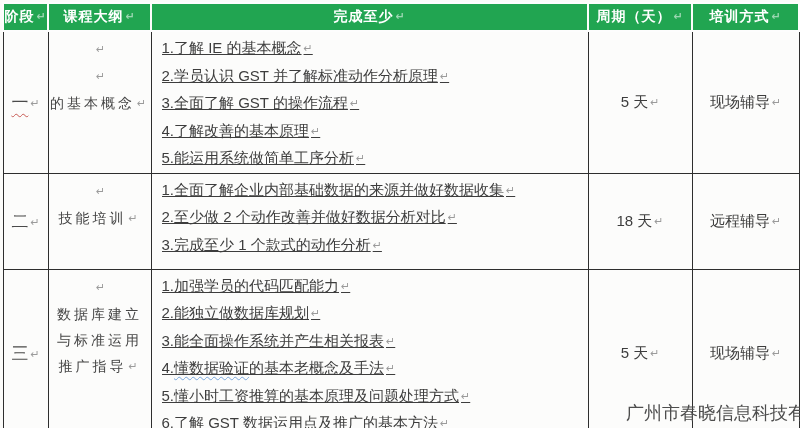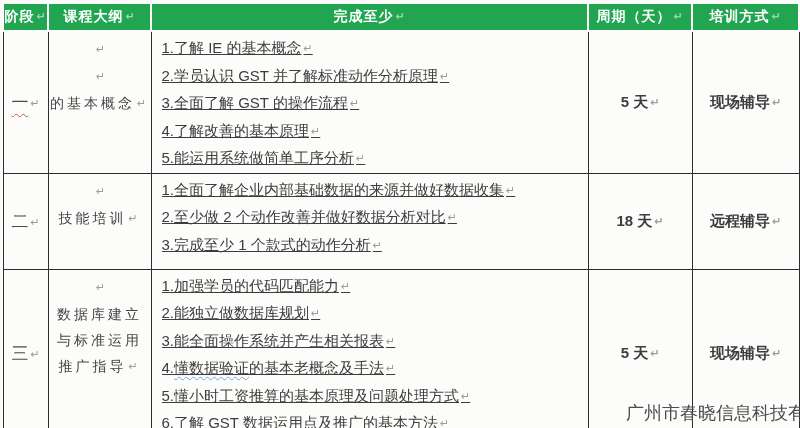--- a/index.html
+++ b/index.html
@@ -40,21 +40,21 @@
   .outline-line{line-height:26px;letter-spacing:3px;white-space:nowrap;}
   .outline-line.mark-only{letter-spacing:0;}
   td.objectives{padding:3px 6px 0 10px;font-size:15px;text-decoration:underline;}
   .obj-line{line-height:26.5px;white-space:nowrap;overflow:hidden;}
   .wavy-blue{
     text-decoration:underline;text-decoration-style:wavy;
     text-decoration-color:var(--grammar-wavy-blue);text-underline-offset:3px;
     text-decoration-thickness:1px;
     text-align:right;
   }
-  td.period,td.method{vertical-align:middle;text-align:center;font-size:15px;white-space:nowrap;font-weight:bold;}
+  td.period,td.method{vertical-align:middle;text-align:center;font-size:15px;white-space:nowrap;}
   .pmark{
     color:var(--paragraph-mark);font-size:11px;margin-left:2px;
     position:relative;top:-1px;
   }
   .watermark{
     position:absolute;left:626px;top:401px;font-size:18px;color:var(--watermark-gray);
     white-space:nowrap;letter-spacing:0;z-index:5;
   }
 </style>
 </head>

